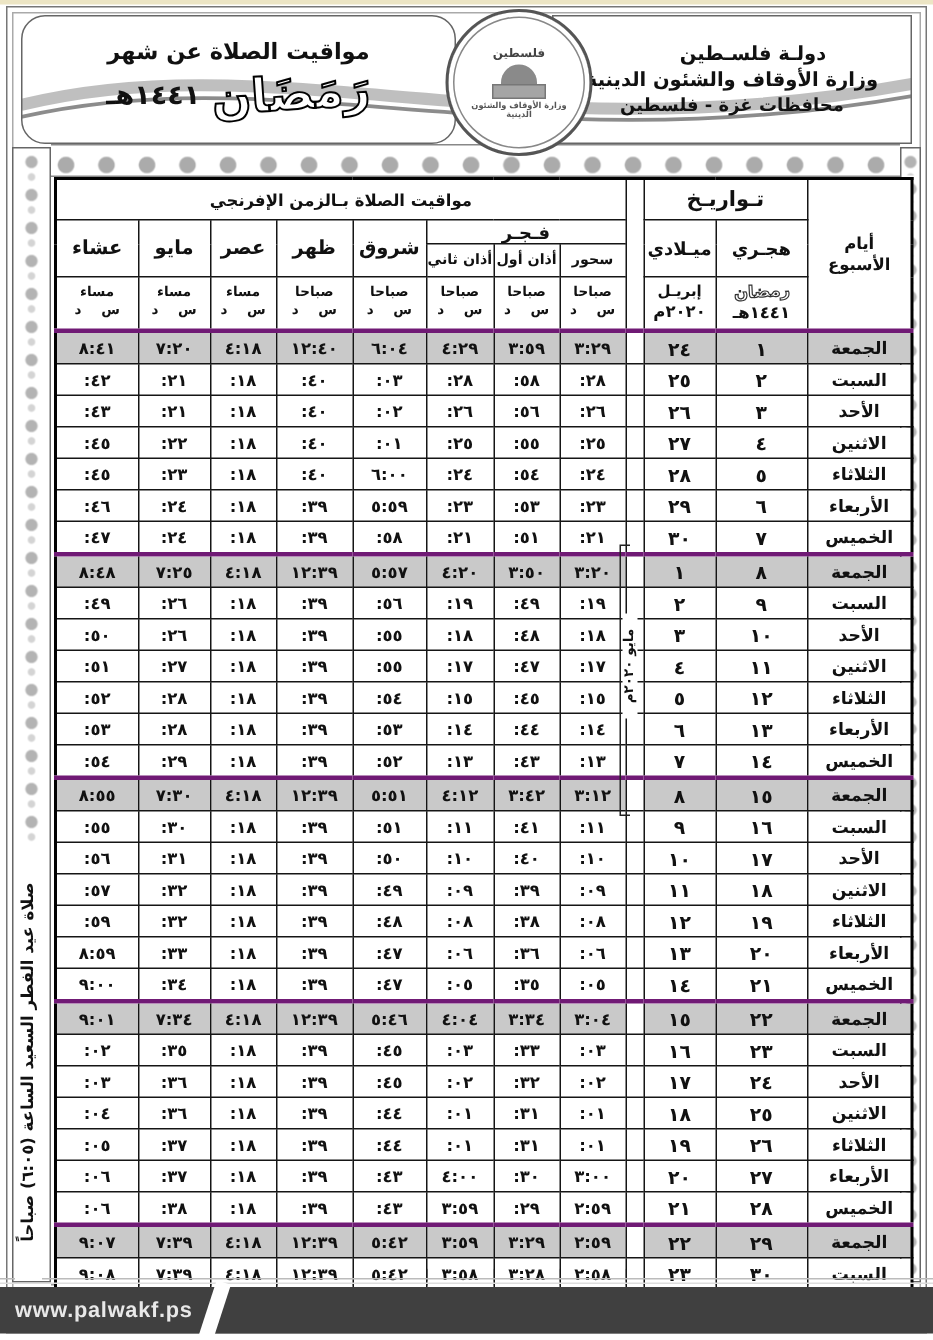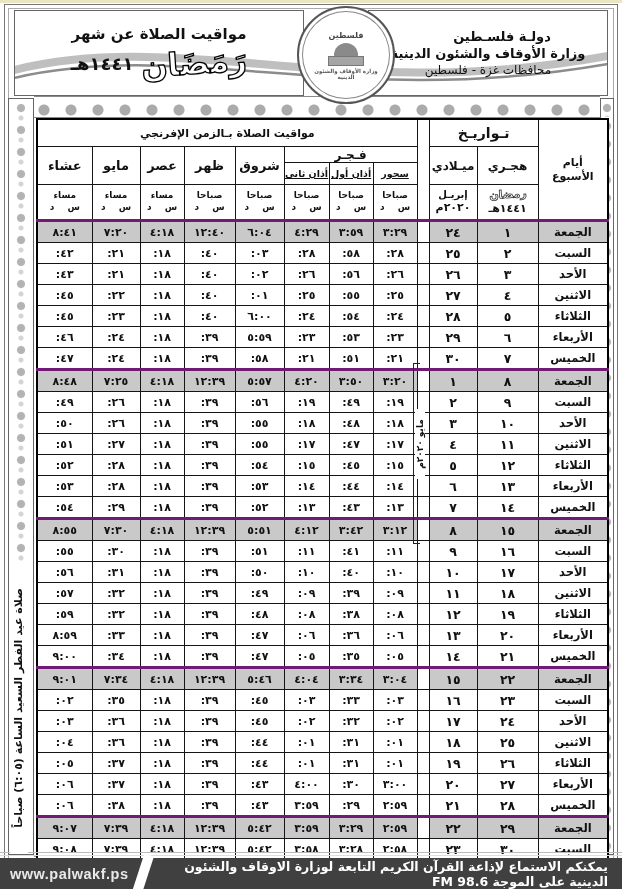--- a/index.html
+++ b/index.html
@@ -28,24 +28,24 @@
   .botband{
     position:absolute;left:34px;right:22px;top:844px;height:12px;
     background-image:radial-gradient(circle at 9px 6px,#9d9d9d 3.5px,rgba(0,0,0,0) 4.5px);
     background-size:22px 12px;border-bottom:1px solid #999;
   }
   
   .ribbon{position:absolute;left:14px;top:26px;z-index:1;pointer-events:none;}
   .hdr-box{position:absolute;top:10px;height:84px;border:1px solid #666;z-index:2;
            display:flex;flex-direction:column;align-items:center;justify-content:center;direction:rtl;}
   .hdr-right{right:14px;width:238px;}
-  .hdr-left{left:14px;width:288px;}
+  .hdr-left{left:14px;width:288px;border-radius:16px;}
   .hdr-right .l1{font-weight:bold;font-size:13px;margin-left:28px;}
   .hdr-right .l2{font-weight:bold;font-size:13px;margin-top:2px;}
-  .hdr-right .l3{font-weight:normal;font-size:12px;margin-top:2px;}
+  .hdr-right .l3{font-weight:bold;font-size:12px;margin-top:2px;}
   .hdr-left .l1{font-weight:bold;font-size:15px;}
   .ram-line{display:flex;direction:rtl;align-items:center;gap:8px;margin-top:2px;}
   .ram-word{
     font-size:31px;font-weight:bold;color:#fff;
     -webkit-text-stroke:1.3px #000;text-shadow:0 0 1px #000;
     transform:rotate(-4deg);letter-spacing:1px;
   }
   .ram-year{font-size:18px;font-weight:bold;}
   .logo{
     position:absolute;left:297px;top:6px;width:94px;height:94px;border-radius:50%;
@@ -70,21 +70,21 @@
   }
   td.sh{background:#c9c9c9;}
   tr.fr td{background:#c9c9c9;}
   tr.fr td{border-top:3px solid #701a75;}
   td.gut{background:#fff !important;border-top:none;border-bottom:none;}
   .h-title{font-size:11px;height:26px;}
   .h-dates{font-size:14px;}
   .h-days{font-size:11px;line-height:1.25;}
   .h-col{font-size:13px;}
   .h-fajr{font-size:12px;height:15px;}
-  .h-sub{font-size:9.5px;height:21px;text-decoration:underline;}
+  .h-sub{font-size:9.5px;height:21px;}
   .h-merid{height:34px;font-size:9px;line-height:1.3;}
   .h-merid .hm{word-spacing:10px;font-size:9px;display:block;}
   .h-hj{font-size:12px;}
   .h-month{font-size:10px;line-height:1.25;}
   .h-month .yr{font-size:11px;display:block;}
   .ram-small{
     color:#fff;-webkit-text-stroke:0.8px #333;font-size:11px;display:block;transform:rotate(-3deg);
   }
   tbody td{height:20px;font-size:11px;}
   td.t{direction:ltr;font-size:11px;letter-spacing:0.3px;}
@@ -651,14 +651,13 @@
 </div>
 
 <div class="eid">صلاة عيد الفطر السعيد الساعة (٦:٠٥) صباحاً</div>
 
 <div class="preline"></div>
 <div class="preline2"></div>
 
 <div class="footer">
   <div class="site">www.palwakf.ps</div>
   <div class="diag"></div>
-  <div class="radio">يمكنكم الاستماع لإذاعة القرآن الكريم التابعة لوزارة الاوقاف والشئون الدينية على الموجة 98.6 FM</div>
 </div>
 
 </body></html>

